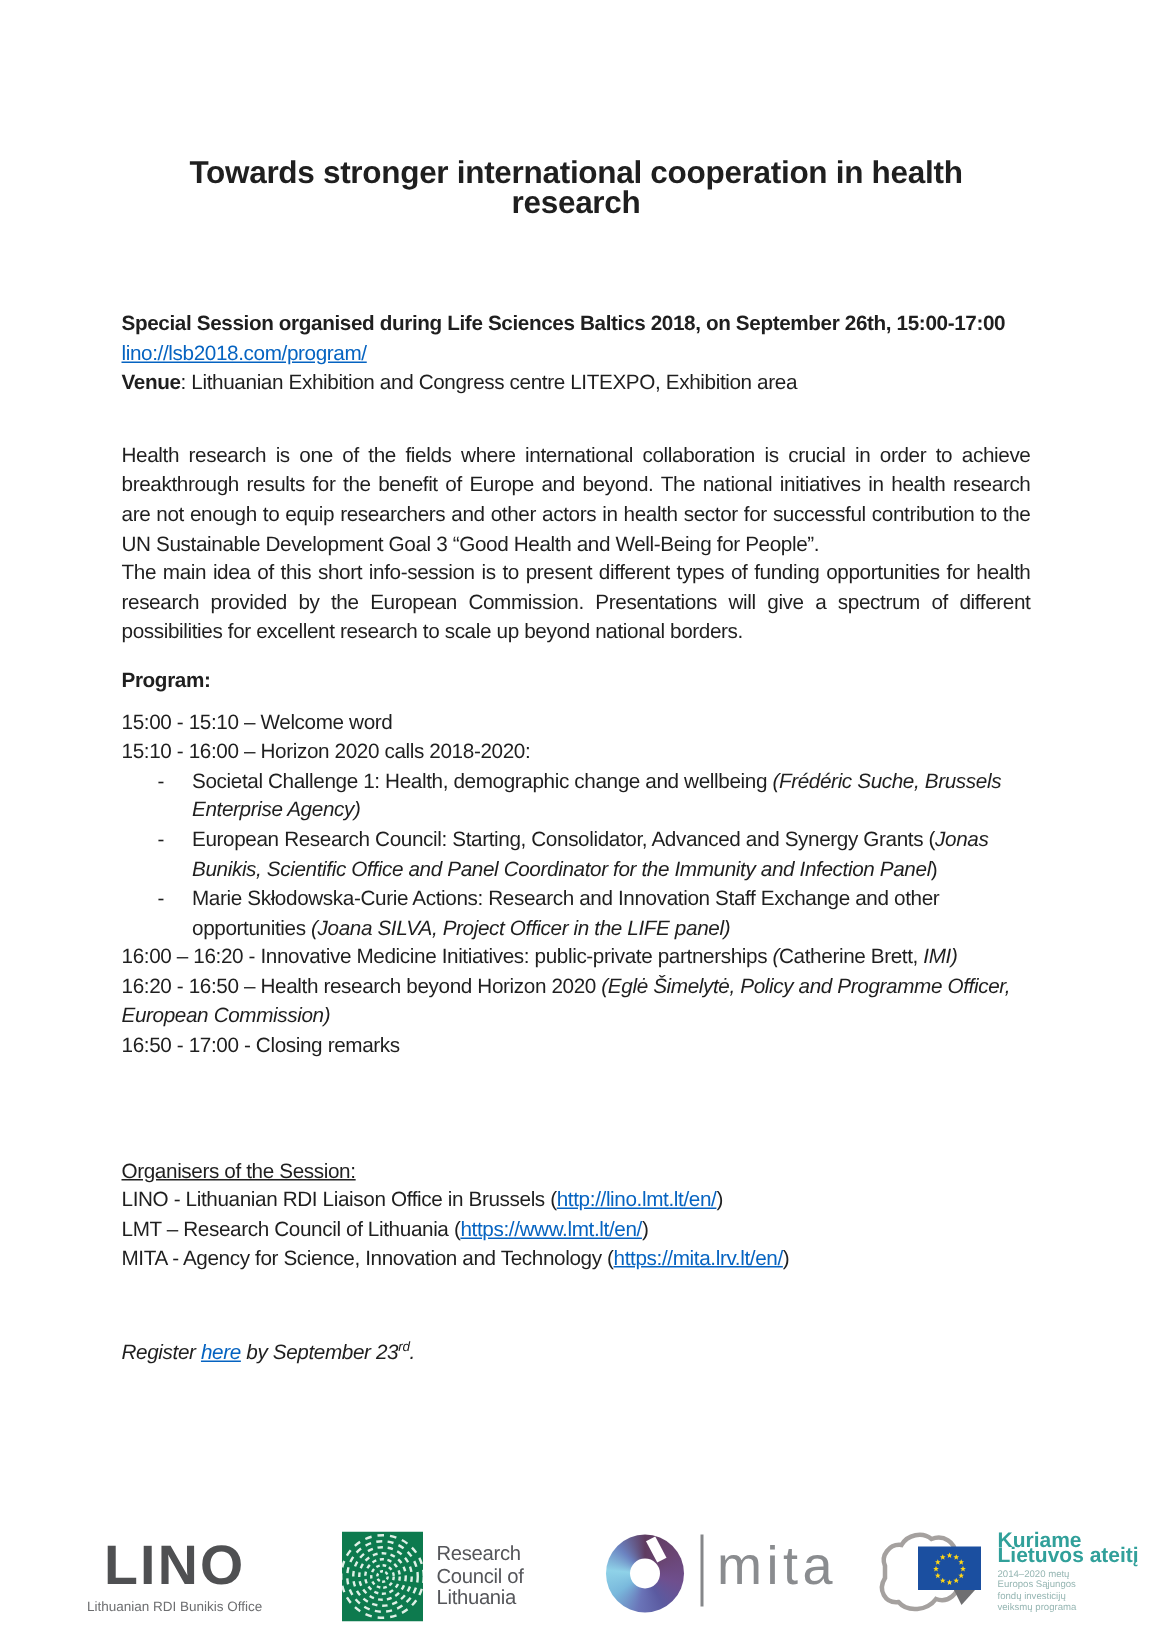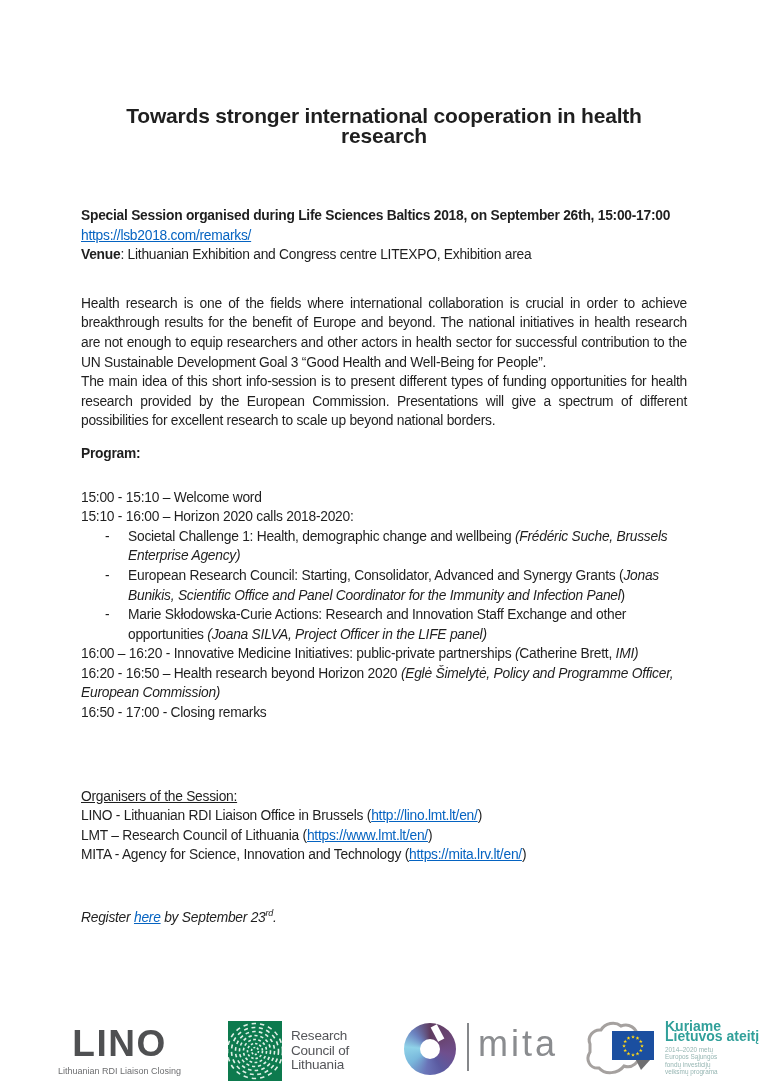--- a/index.html
+++ b/index.html
@@ -18,21 +18,21 @@
   .it { font-style: italic; }
   .nowrap { white-space: nowrap; }
   .link { color: #0563c1; text-decoration: underline; cursor: pointer; }
   .title {
     margin-top: 106px; font-size: 21px; line-height: 20px;
     text-align: center; font-weight: bold; letter-spacing: -0.2px;
   }
   .session { margin-top: 60px; }
   .intro { margin-top: 29px; text-align: justify; }
   .program-heading { margin-top: 13px; font-weight: bold; }
-  .program { margin-top: 24px; }
+  .program { margin-top: 8px; }
   .bullet { position: relative; padding-left: 47px; }
   .bullet .dash { position: absolute; left: 24px; top: 0; }
   .organisers { margin-top: 64px; }
   .org-heading { text-decoration: underline; }
   .register { margin-top: 43px; font-style: italic; }
   .register sup { font-size: 9px; line-height: 0; }
 
   
   .logos { position: absolute; left: 0; top: 1016px; width: 768px; height: 71px; }
   .logo-lino { position: absolute; left: 58px; top: 10px; text-align: center; }
@@ -69,21 +69,21 @@
 </head>
 <body>
 
 <div class="page">
   <div class="doc">
 
     <h1 class="title">Towards stronger international cooperation in health research</h1>
 
     <div class="session">
       <p class="bold nowrap">Special Session organised during Life Sciences Baltics 2018, on September 26th, 15:00-17:00</p>
-      <p><a class="link">https://lsb2018.com/remarks/</a></p>
+      <p><a class="link">lino://lsb2018.com/program/</a></p>
       <p class="nowrap"><span class="bold">Venue</span><span>: Lithuanian Exhibition and Congress centre LITEXPO, Exhibition area</span></p>
     </div>
 
     <div class="intro">
       <p>Health research is one of the fields where international collaboration is crucial in order to achieve breakthrough results for the benefit of Europe and beyond. The national initiatives in health research are not enough to equip researchers and other actors in health sector for successful contribution to the UN Sustainable Development Goal 3 “Good Health and Well-Being for People”.</p>
       <p>The main idea of this short info-session is to present different types of funding opportunities for health research provided by the European Commission. Presentations will give a spectrum of different possibilities for excellent research to scale up beyond national borders.</p>
     </div>
 
     <p class="program-heading">Program:</p>
 
@@ -120,21 +120,21 @@
       <p class="nowrap"><span>MITA - Agency for Science, Innovation and Technology (</span><a class="link">https://mita.lrv.lt/en/</a><span>)</span></p>
     </div>
 
     <p class="register"><span>Register </span><a class="link it">here</a><span> by September 23</span><sup>rd</sup><span>.</span></p>
   </div>
 
   <div class="logos">
 
     <div class="logo-lino">
       <div class="lino-name">LINO</div>
-      <div class="lino-tag">Lithuanian RDI Liaison Closing</div>
+      <div class="lino-tag">Lithuanian RDI Bunikis Office</div>
     </div>
 
     <div class="logo-rcl">
       <svg width="54" height="60" viewBox="0 0 54 60">
         <rect width="54" height="60" fill="#0d7a4e"></rect>
         <g fill="none" stroke="#dff0e6" stroke-width="1.6">
           <circle cx="27" cy="30" r="3.5" stroke-dasharray="2 1.6"></circle>
           <circle cx="27" cy="30" r="7.5" stroke-dasharray="2.4 2"></circle>
           <circle cx="27" cy="30" r="11.5" stroke-dasharray="2.8 2.4"></circle>
           <circle cx="27" cy="30" r="15.5" stroke-dasharray="3.2 2.8"></circle>

